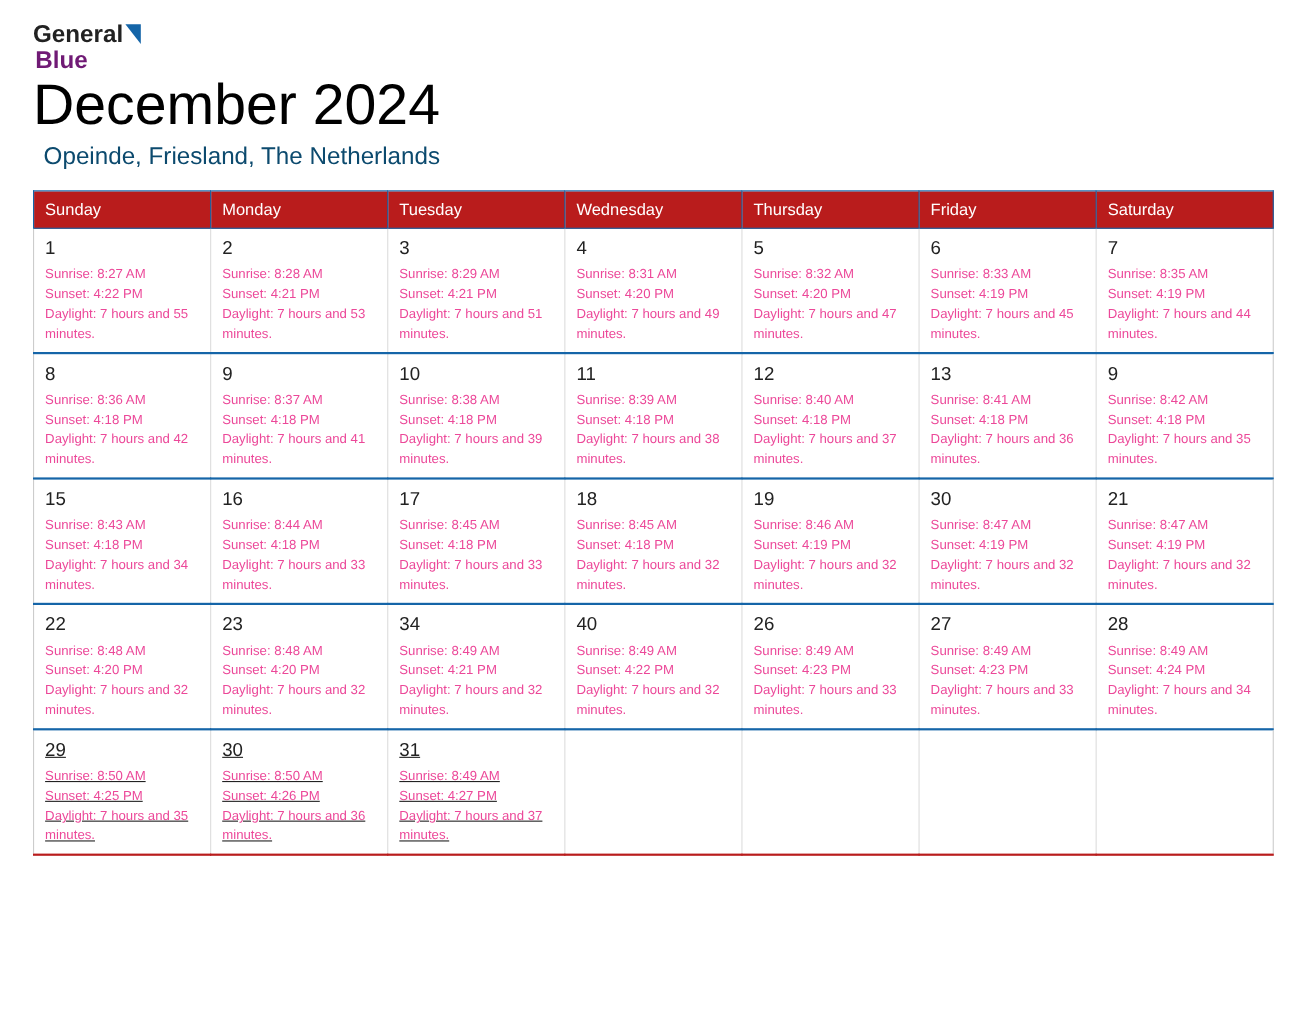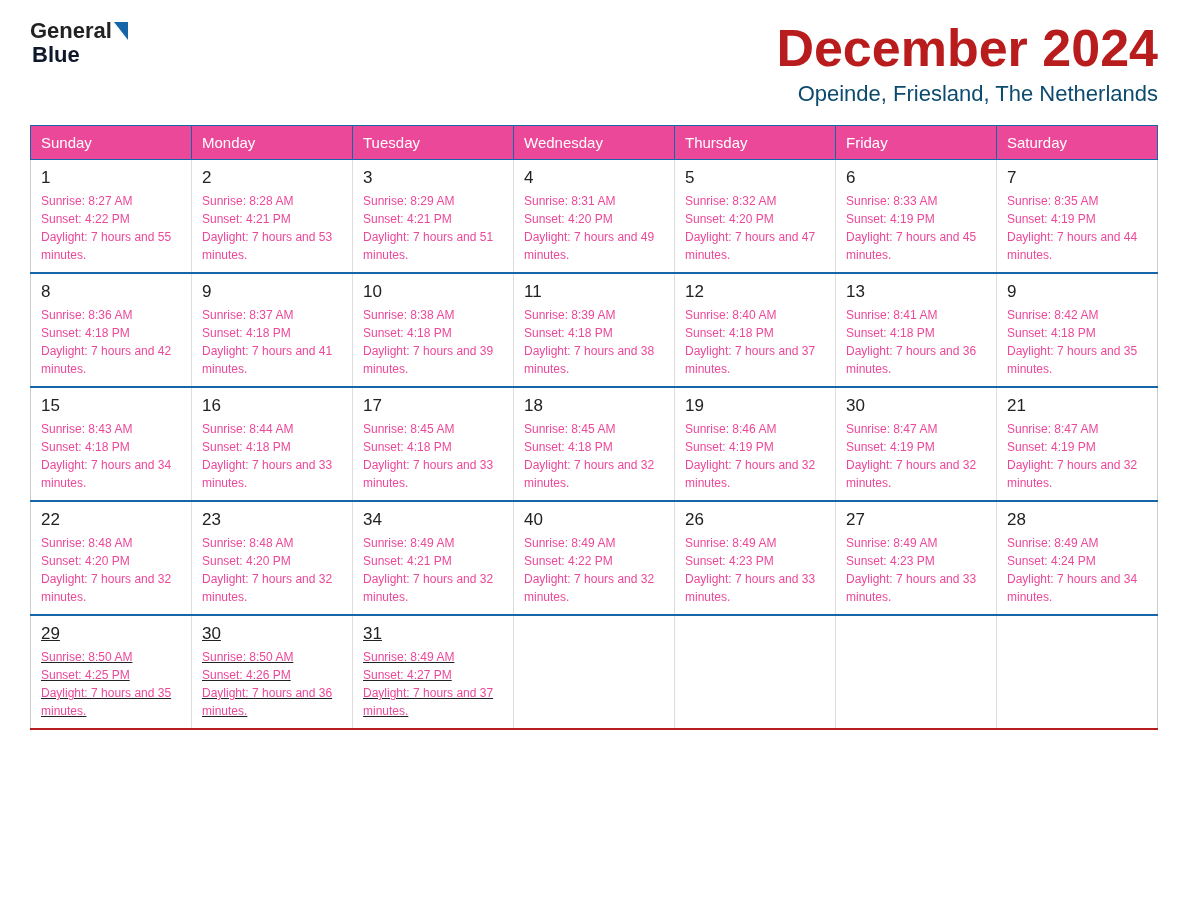--- a/index.html
+++ b/index.html
@@ -7,20 +7,21 @@
       font-family: Arial, sans-serif;
       background: #fff;
       color: #222;
       padding: 20px 30px;
     }
     .header {
       display: flex;
       justify-content: space-between;
       align-items: flex-start;
       margin-bottom: 18px;
+      flex-direction: column;
     }
     .logo {
       display: flex;
       flex-direction: column;
       align-items: flex-start;
     }
     .logo-text {
       display: flex;
       align-items: flex-end;
       font-size: 22px;
@@ -32,47 +33,47 @@
     .logo-arrow {
       display: inline-block;
       width: 0; height: 0;
       border-left: 14px solid transparent;
       border-right: 0px solid transparent;
       border-top: 18px solid #1565a8;
       margin-left: 2px;
       margin-bottom: 2px;
     }
     .logo-blue {
-      color: #0f172a;
+      color: #701a75;
       font-size: 22px;
       font-weight: bold;
       margin-top: 0px;
       padding-left: 2px;
     }
     .title-block {
       text-align: right;
     }
     .month-title {
       font-size: 52px;
-      font-weight: bold;
-      color: #b91c1c;
+      font-weight: normal;
+      color: #000000;
       line-height: 1.1;
     }
     .location-title {
       font-size: 22px;
       color: #0c4a6e;
       margin-top: 4px;
     }
     table {
       width: 100%;
       border-collapse: collapse;
       table-layout: fixed;
     }
     thead tr {
-      background: #ec4899;
+      background: #b91c1c;
     }
     thead th {
       color: #fff;
       font-size: 15px;
       font-weight: normal;
       padding: 8px 10px;
       text-align: left;
       border: 1px solid #1565a8;
     }
     tbody tr {

